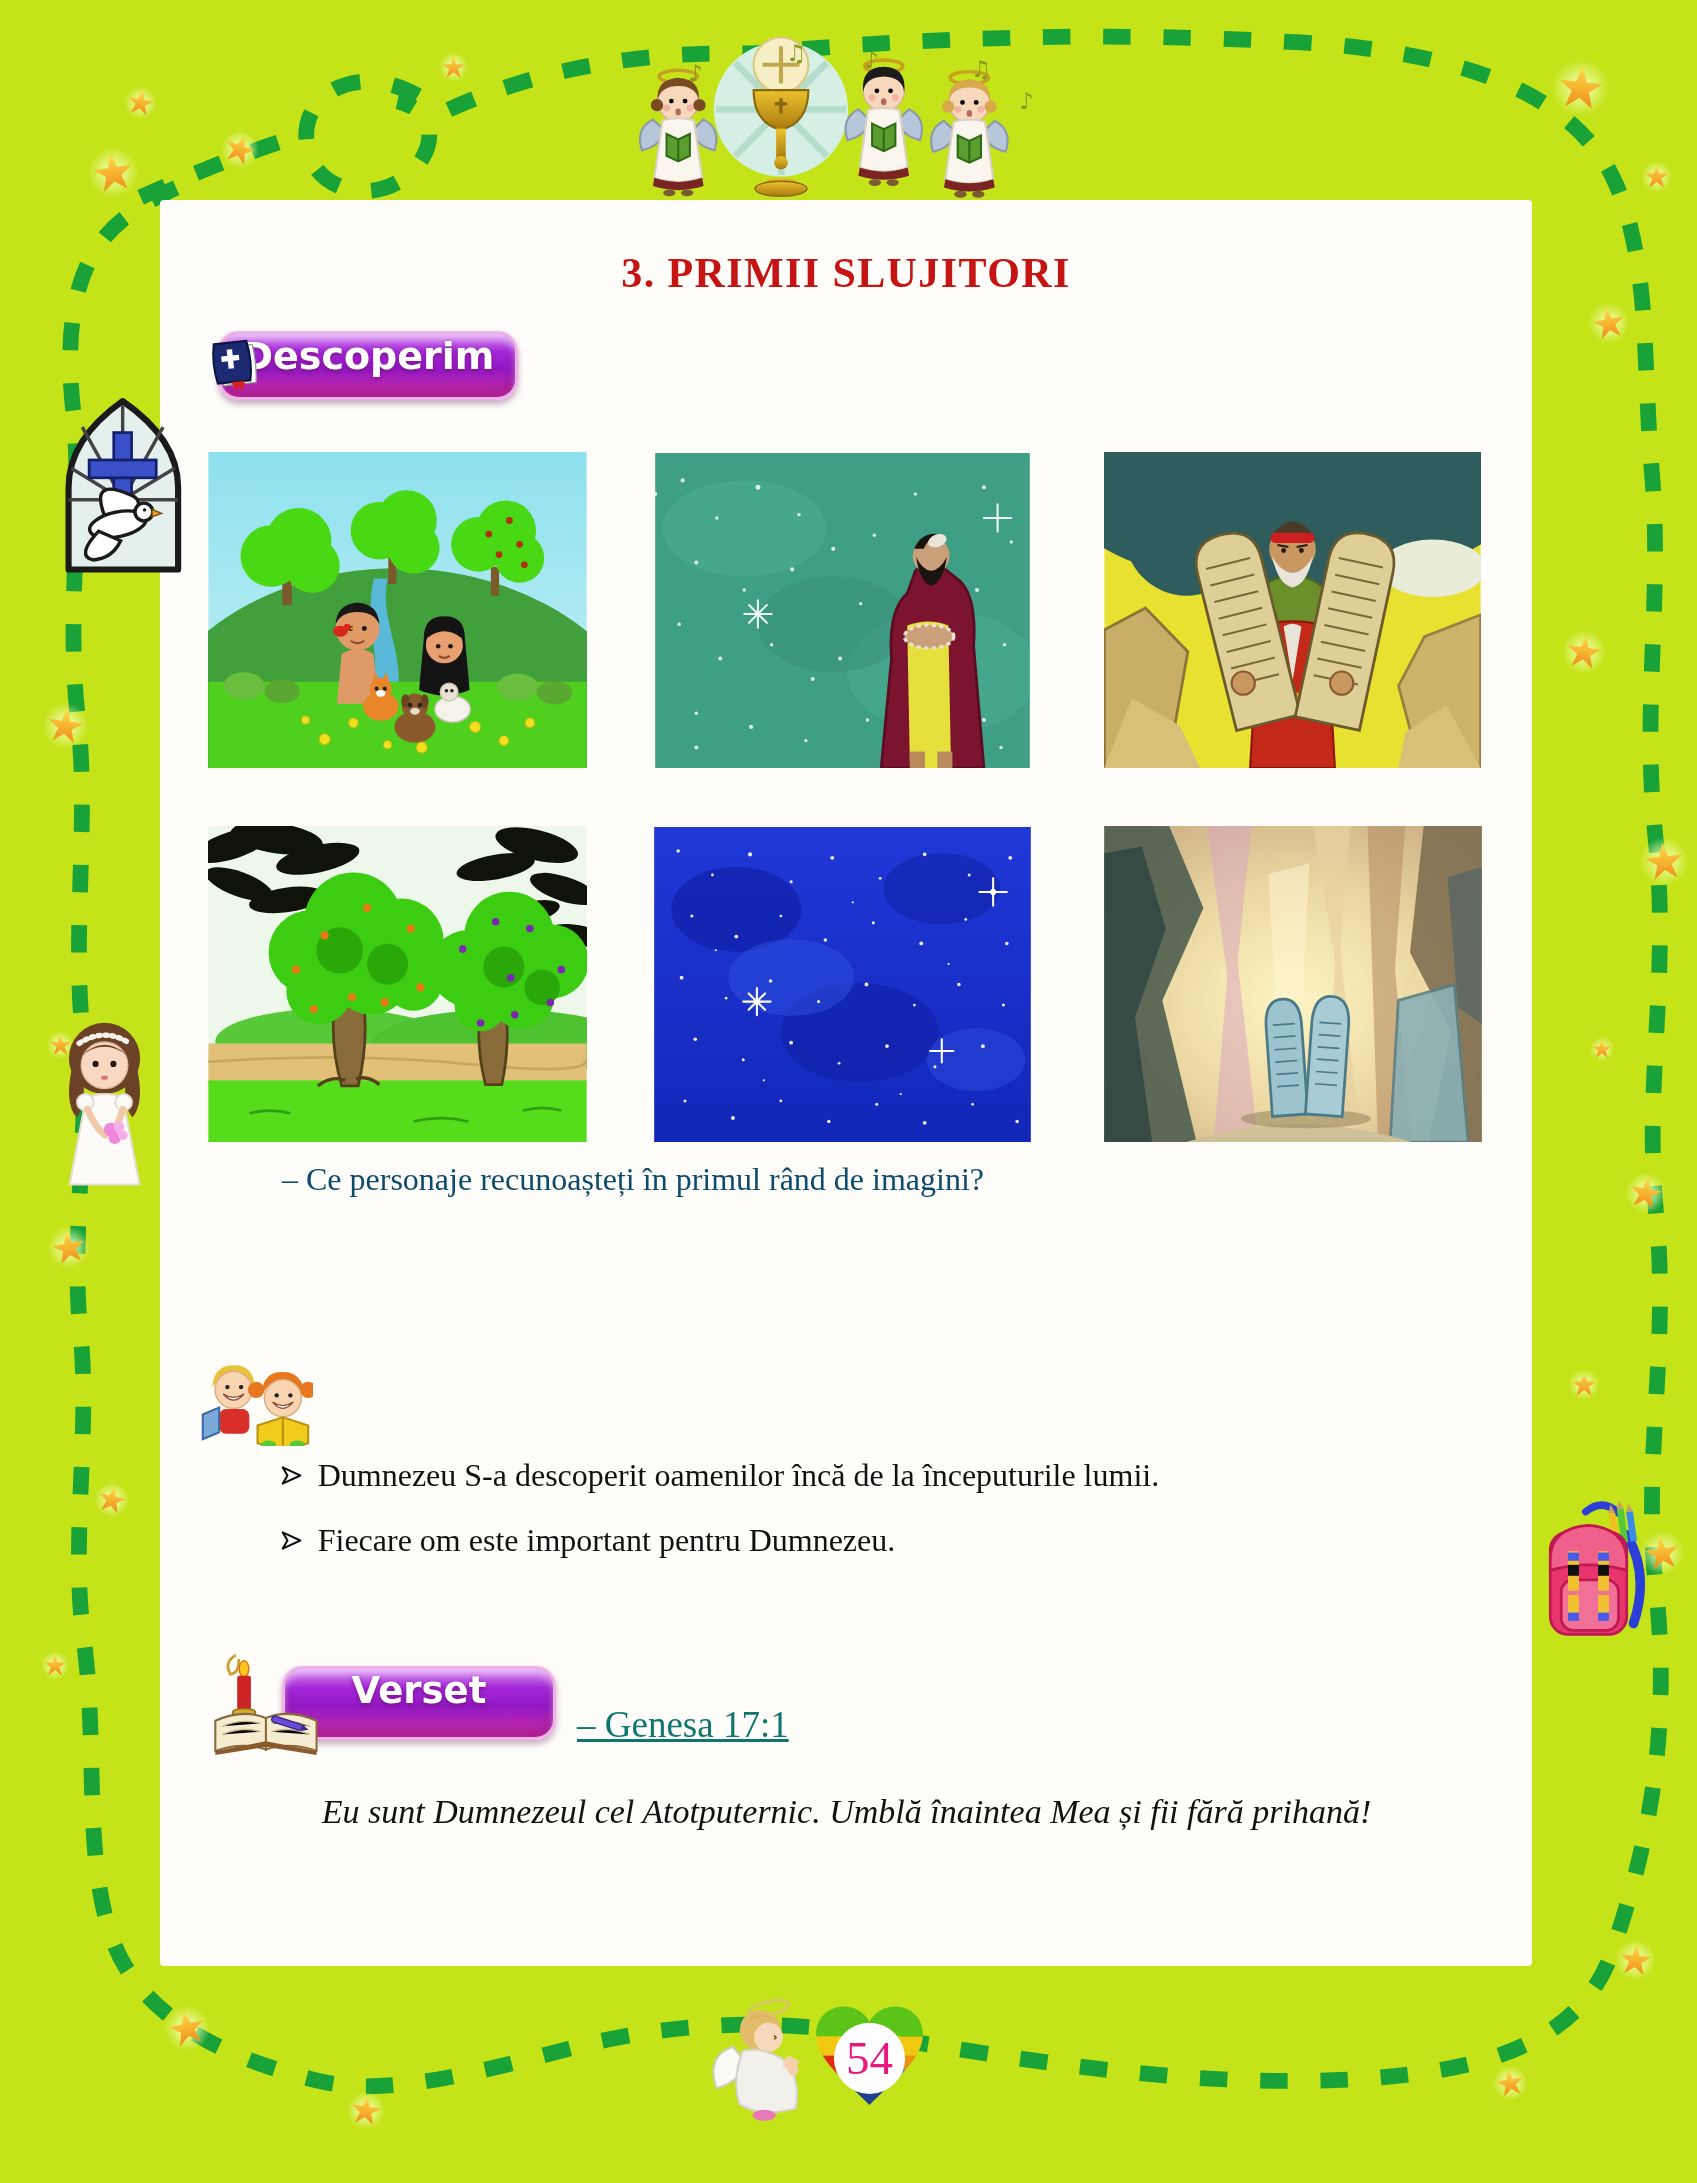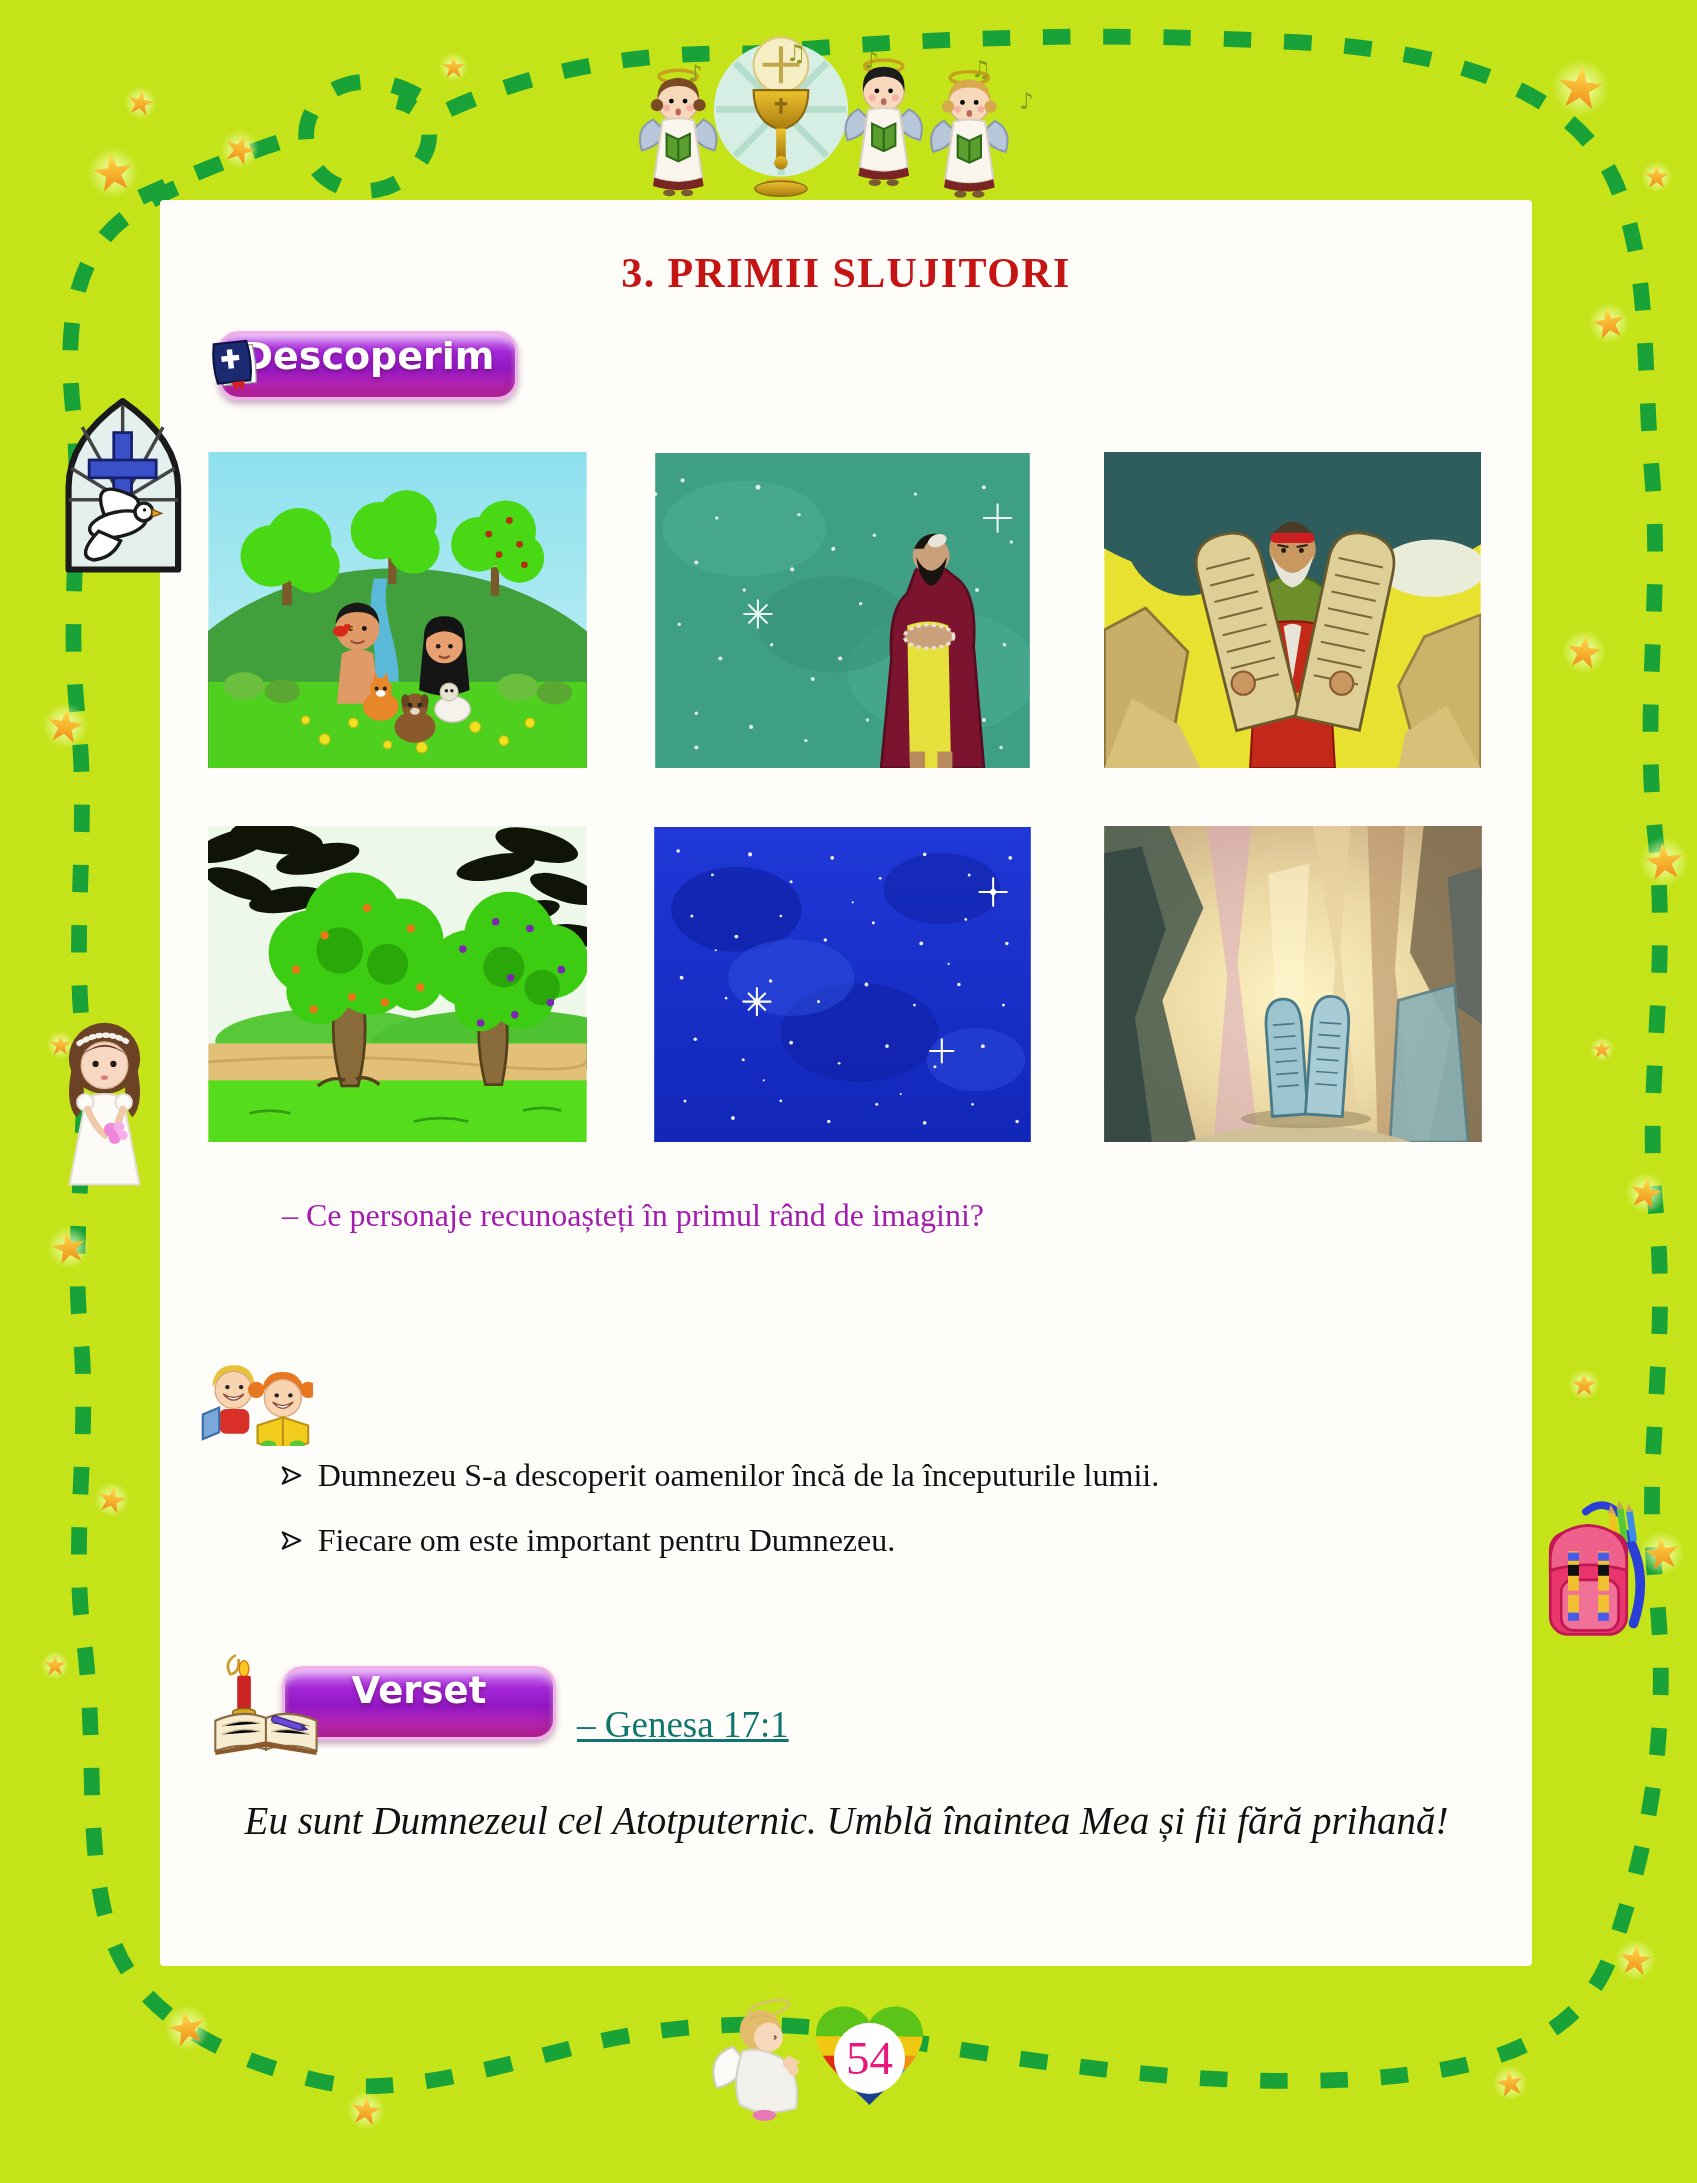--- a/index.html
+++ b/index.html
@@ -11,26 +11,26 @@
   .title{position:absolute;left:160px;top:221px;width:1372px;text-align:center;
          font-size:42px;font-weight:bold;color:#c41414;letter-spacing:1.4px;}
   .badge{position:absolute;display:flex;align-items:flex-start;justify-content:center;
          border-radius:20.5px;border:3.4px solid #eeb2e6;
          background:linear-gradient(180deg,#d98cf2 0%,#a428d8 28%,#9318c4 55%,#d130a6 100%);
          box-shadow:inset 0 5.5px 6.8px rgba(255,255,255,.45), inset 0 -8.2px 11px rgba(110,0,100,.35), 0 3.4px 6.2px rgba(90,20,90,.35);
          color:#fff;font-family:"DejaVu Sans",sans-serif;font-weight:bold;}
   .badge span{text-shadow:0 2.1px 4.1px rgba(110,10,100,.65);}
   .pic{position:absolute;overflow:hidden;}
   .pic svg{display:block;}
-  .questions{position:absolute;left:282px;top:1161px;width:1164px;font-size:32px;color:#a21caf;margin-top:36px;}
+  .questions{position:absolute;left:282px;top:1161px;width:1164px;font-size:32px;color:#0c4a6e;}
   .questions p{margin:0 0 18px 0;line-height:1.15;}
   .lesson{position:absolute;left:279px;font-size:32px;color:#111;display:flex;align-items:center;gap:13.7px;}
   .verse-ref{position:absolute;left:577px;top:1703px;font-size:37px;color:#0f766e;text-decoration:underline;}
   .verse{position:absolute;left:229px;top:1759px;width:1235px;text-align:center;
-         font-style:italic;font-size:39px;color:#111;}
+         font-style:italic;font-size:34px;color:#111;}
   .note{position:absolute;font-family:"DejaVu Sans",sans-serif;color:#8a9a20;font-size:23px;}
   .heart-wrap{position:absolute;left:812px;top:2001px;width:115px;height:108px;}
   .heart-num{position:absolute;left:0;top:30px;width:115px;text-align:center;
              font-size:47px;font-weight:normal;color:#e8187c;}
 </style>
 </head>
 <body>
 
 <div class="page">
 

